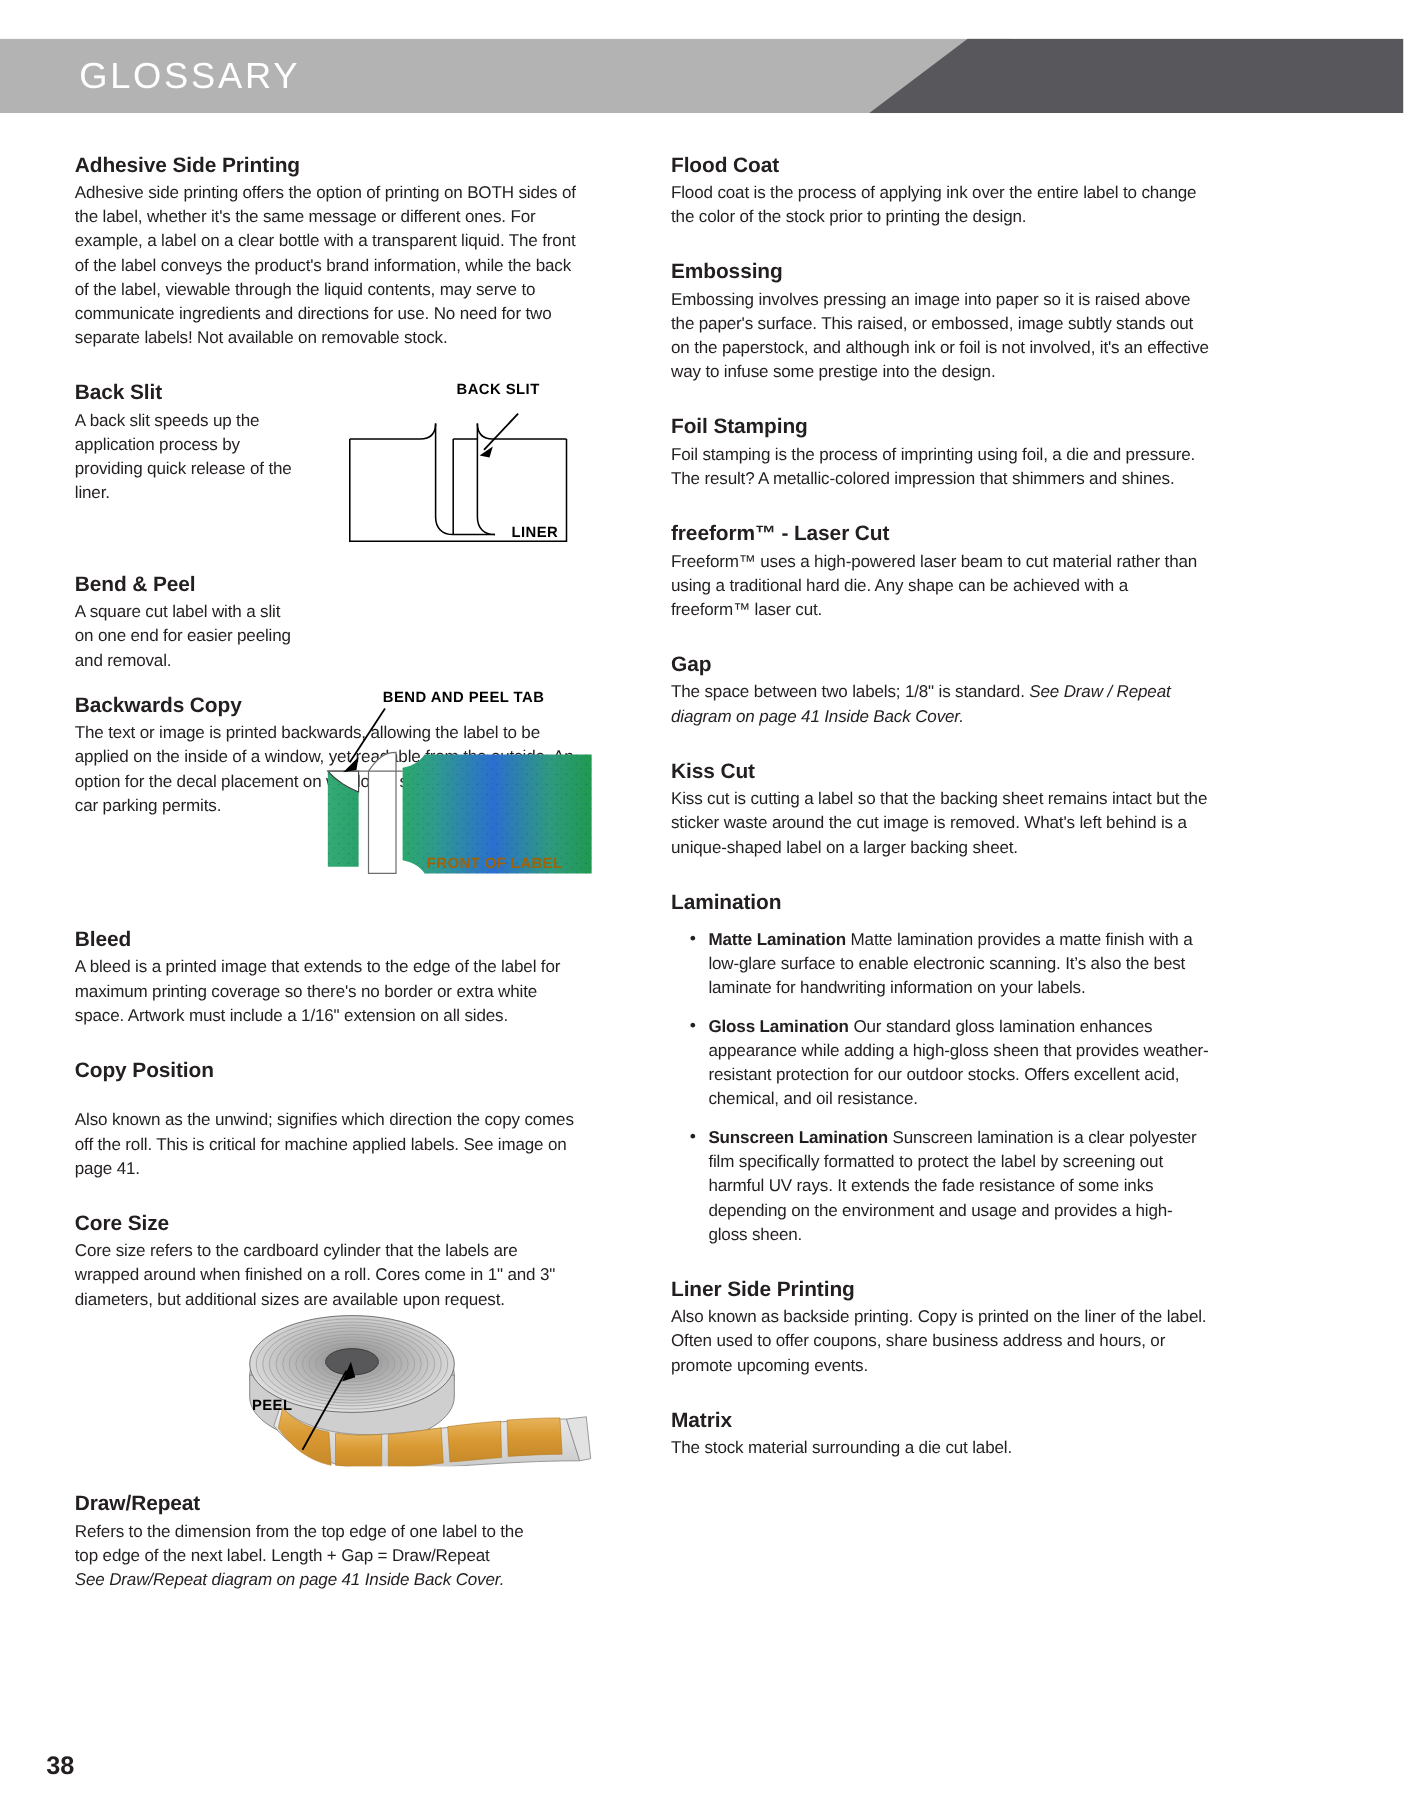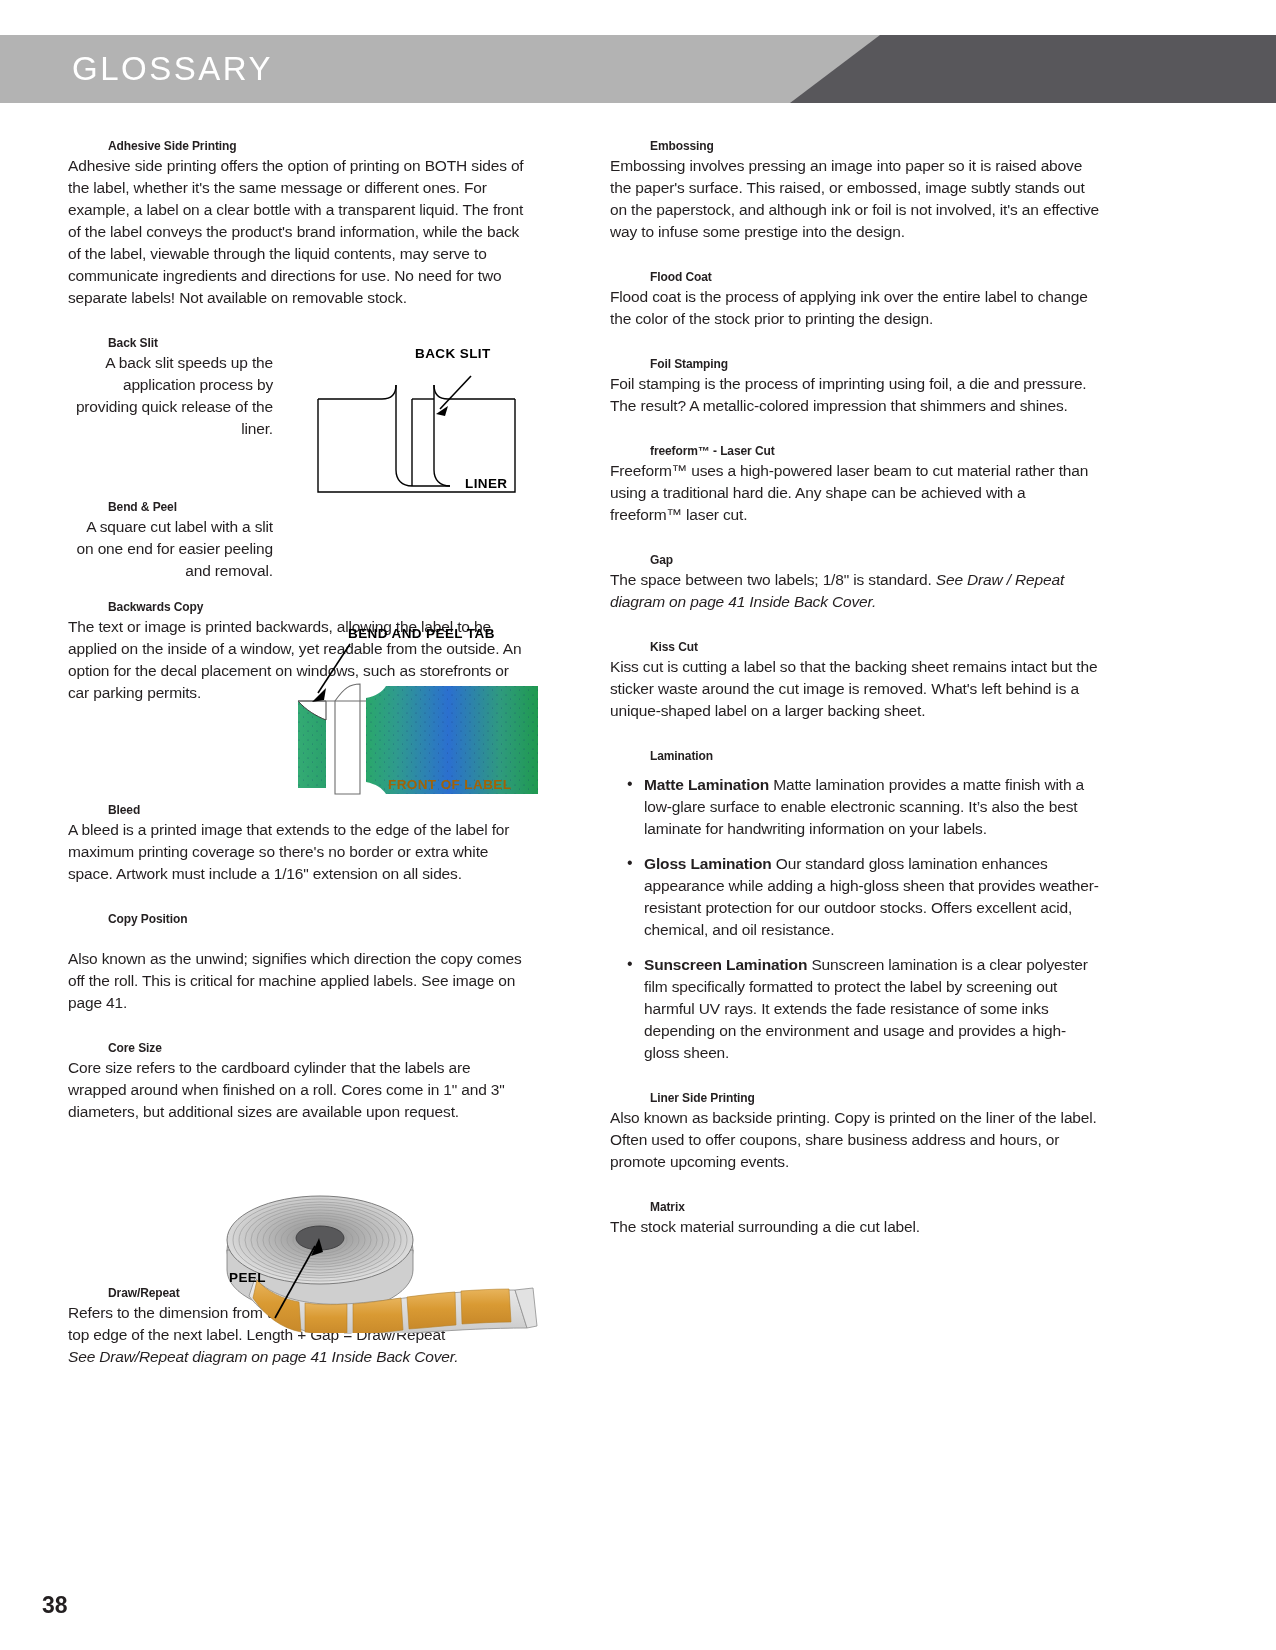--- a/index.html
+++ b/index.html
@@ -33,32 +33,32 @@
     text-align: center;
   }
 
   
   .col { position: absolute; top: 138px; }
   .col-left  { left: 68px;  width: 462px; }
   .col-right { left: 610px; width: 490px; }
 
   .term { margin-bottom: 17px; }
   .term-title {
-    font-size: 12px; font-weight: bold; line-height: 1.42;
-    color: #231f20; letter-spacing: -0.1px; margin-left: 40px;
+    font-size: 19px; font-weight: bold; line-height: 1.42;
+    color: #231f20; letter-spacing: -0.1px;
   }
   .term-body {
     font-size: 15.5px; line-height: 1.42; color: #231f20;
     letter-spacing: -0.15px;
   }
   .term-body b { font-weight: normal; }
   .term-body i { font-style: italic; }
 
   .term.gap-lg { margin-bottom: 26px; }
-  .narrow { width: 205px; text-align: right; }
+  .narrow { width: 205px; }
 
   
   ul.bullets { list-style: none; margin: 9px 0 0 0; padding: 0; }
   ul.bullets li {
     position: relative; padding-left: 34px; margin-bottom: 13px;
     font-size: 15.5px; line-height: 1.42; letter-spacing: -0.15px;
   }
   ul.bullets li::before {
     content: "\2022"; position: absolute; left: 17px; top: -1px;
     font-size: 16px; color: #231f20;
@@ -147,27 +147,27 @@
     <div class="term">
       <div class="term-title">Draw/Repeat</div>
       <div class="term-body" style="width:420px">Refers to the dimension from the top edge of one label to the top edge of the next label. Length + Gap = Draw/Repeat</div>
       <div class="term-body"><i>See Draw/Repeat diagram on page 41 Inside Back Cover.</i></div>
     </div>
   </div>
 
   <div class="col col-right">
 
     <div class="term gap-lg">
+      <div class="term-title">Flood Coat</div>
+      <div class="term-body">Flood coat is the process of applying ink over the entire label to change the color of the stock prior to printing the design.</div>
+    </div>
+
+    <div class="term gap-lg">
       <div class="term-title">Embossing</div>
       <div class="term-body">Embossing involves pressing an image into paper so it is raised above the paper's surface. This raised, or embossed, image subtly stands out on the paperstock, and although ink or foil is not involved, it's an effective way to infuse some prestige into the design.</div>
-    </div>
-
-    <div class="term gap-lg">
-      <div class="term-title">Flood Coat</div>
-      <div class="term-body">Flood coat is the process of applying ink over the entire label to change the color of the stock prior to printing the design.</div>
     </div>
 
     <div class="term gap-lg">
       <div class="term-title">Foil Stamping</div>
       <div class="term-body">Foil stamping is the process of imprinting using foil, a die and pressure. The result? A metallic-colored impression that shimmers and shines.</div>
     </div>
 
     <div class="term gap-lg">
       <div class="term-title">freeform™ - Laser Cut</div>
       <div class="term-body">Freeform™ uses a high-powered laser beam to cut material rather than using a traditional hard die. Any shape can be achieved with a freeform™ laser cut.</div>

